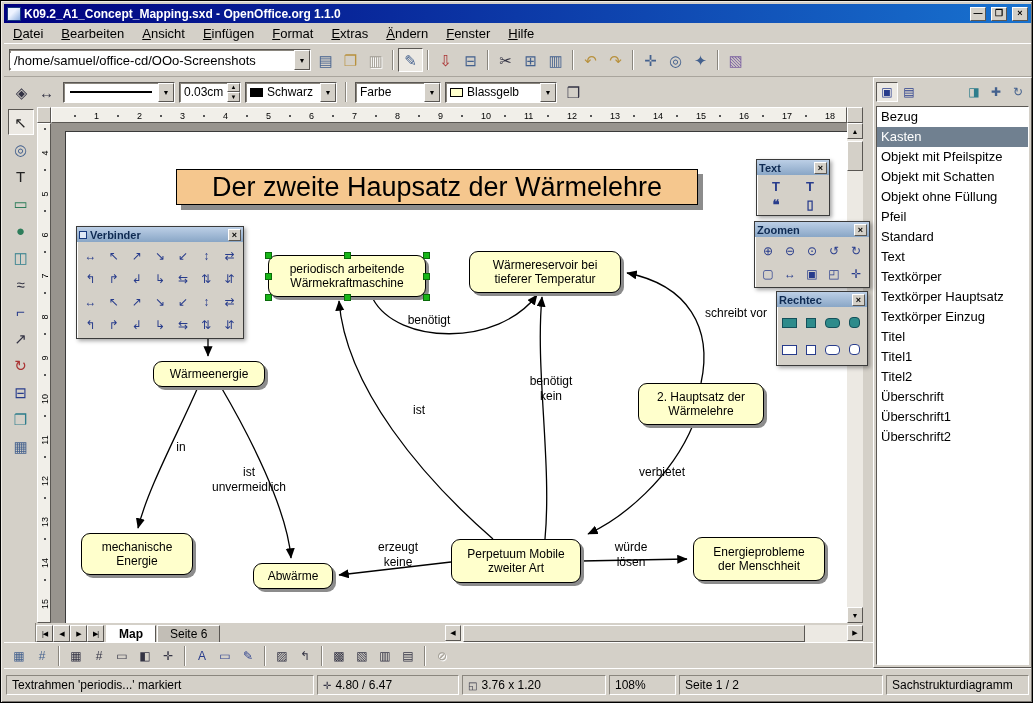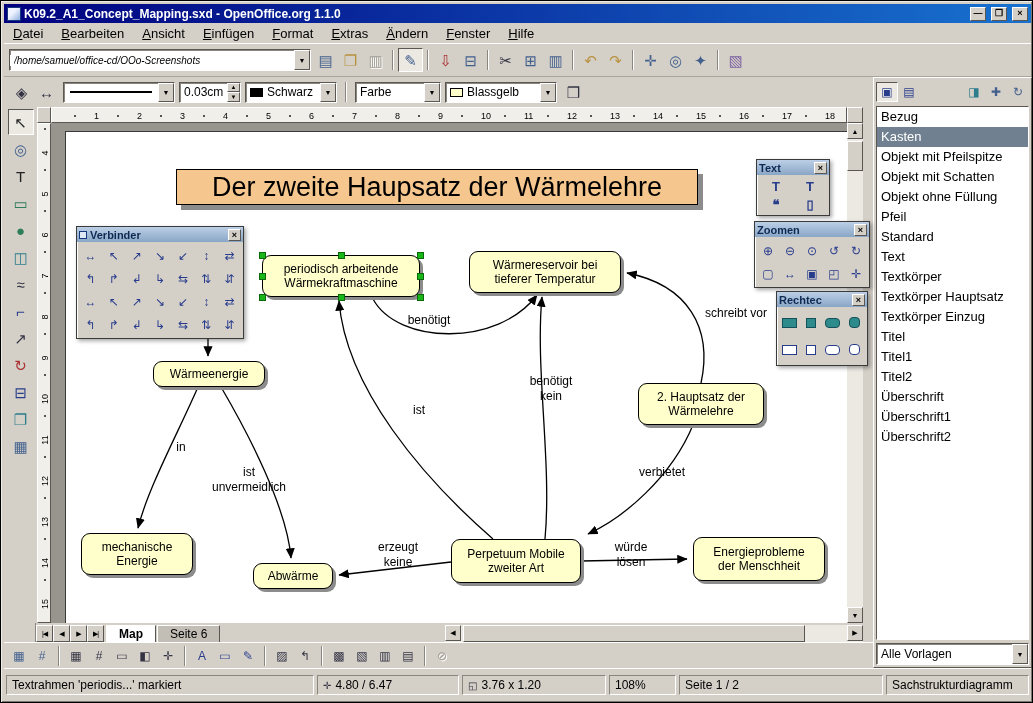--- a/index.html
+++ b/index.html
@@ -33,21 +33,21 @@
   .tb-spacer{flex:1;}
   .glyph{line-height:1;}
 
   
   .combo{height:21px;display:flex;align-items:center;background:#fff;border:1px solid;
          border-color:#5a5753 #fff #fff #5a5753;box-shadow:inset 1px 1px 0 #8a867e;font-size:12px;flex:none;}
   .combo .cval{padding:0 4px;flex:1;white-space:nowrap;overflow:hidden;}
   .cbtn{width:16px;height:100%;background:#d4d0c8;border:1px solid;border-color:#fff #5a5753 #5a5753 #fff;
         display:flex;align-items:center;justify-content:center;font-size:7px;flex:none;}
   #url-combo{width:302px;height:22px;}
-  #url-combo input{flex:1;border:none;outline:none;font-size:10px;padding:0 4px;background:#fff;min-width:0;font-style:italic;}
+  #url-combo input{flex:1;border:none;outline:none;font-size:13px;padding:0 4px;background:#fff;min-width:0;}
   .line-preview{display:block;width:92px;height:2px;background:#000;margin:0 6px;}
   .spin-btns{display:flex;flex-direction:column;height:100%;width:13px;flex:none;}
   .spin-btn{flex:1;background:#d4d0c8;border:1px solid;border-color:#fff #5a5753 #5a5753 #fff;
             display:flex;align-items:center;justify-content:center;font-size:6px;line-height:1;}
   .swatch{width:13px;height:9px;border:1px solid #000;margin-left:4px;flex:none;}
   #line-swatch{background:#000;}
 
   
   #left-toolbar{position:absolute;left:3px;top:106px;width:33px;height:516px;display:flex;flex-direction:column;align-items:center;padding-top:2px;}
   .tool-btn{width:26px;height:26px;display:flex;align-items:center;justify-content:center;font-size:15px;border:1px solid transparent;margin-bottom:1px;}
@@ -411,21 +411,21 @@
         <path d="M 494,416 C 501,340 484,245 491,174" class="edge" marker-end="url(#arrowhead)"></path>
         <path d="M 157,186 L 157,233" class="edge" marker-end="url(#arrowhead)"></path>
         <path d="M 147,264 C 127,310 97,365 87,405" class="edge" marker-end="url(#arrowhead)"></path>
         <path d="M 170,264 C 197,310 236,385 240,435" class="edge" marker-end="url(#arrowhead)"></path>
         <path d="M 400,439 L 288,452" class="edge" marker-end="url(#arrowhead)"></path>
         <path d="M 530,438 L 636,436" class="edge" marker-end="url(#arrowhead)"></path>
         <path d="M 642,302 C 620,355 572,395 537,411" class="edge" marker-end="url(#arrowhead)"></path>
       </svg>
     <div id="object-layer">
       <div id="title-box" style="background: rgb(245, 199, 142);">Der zweite Haupsatz der Wärmelehre</div>
-    <div class="cnode" style="left: 211px; top: 132px; width: 158px; height: 42px; background: rgb(255, 255, 204);">
+    <div class="cnode" style="left: 217px; top: 132px; width: 158px; height: 42px; background: rgb(255, 255, 204);">
           <span>periodisch arbeitende
 Wärmekraftmaschine</span>
           <div class="handle" style="left: -4px; top: -4px;"></div>
           <div class="handle" style="left: 75px; top: -4px;"></div>
           <div class="handle" style="left: 154px; top: -4px;"></div>
           <div class="handle" style="left: -4px; top: 17px;"></div>
           <div class="handle" style="left: 154px; top: 17px;"></div>
           <div class="handle" style="left: -4px; top: 38px;"></div>
           <div class="handle" style="left: 75px; top: 38px;"></div>
           <div class="handle" style="left: 154px; top: 38px;"></div>
@@ -607,26 +607,20 @@
         <div class="st-item">Textkörper</div>
         <div class="st-item">Textkörper Hauptsatz</div>
         <div class="st-item">Textkörper Einzug</div>
         <div class="st-item">Titel</div>
         <div class="st-item">Titel1</div>
         <div class="st-item">Titel2</div>
         <div class="st-item">Überschrift</div>
         <div class="st-item">Überschrift1</div>
         <div class="st-item">Überschrift2</div>
       </div>
-    <div class="combo" id="stylist-filter">
-      <span class="cval">Alle Vorlagen</span>
-      <div class="cbtn">
-        <span>▼</span>
-      </div>
-    </div>
   </div>
 
   <div id="statusbar">
     <div class="sb-field" style="width:308px">
       <span>Textrahmen 'periodis...' markiert</span>
     </div>
     <div class="sb-field" style="width:142px">
       <span class="sb-ic">✛</span>
       <span>4.80 / 6.47</span>
     </div>

